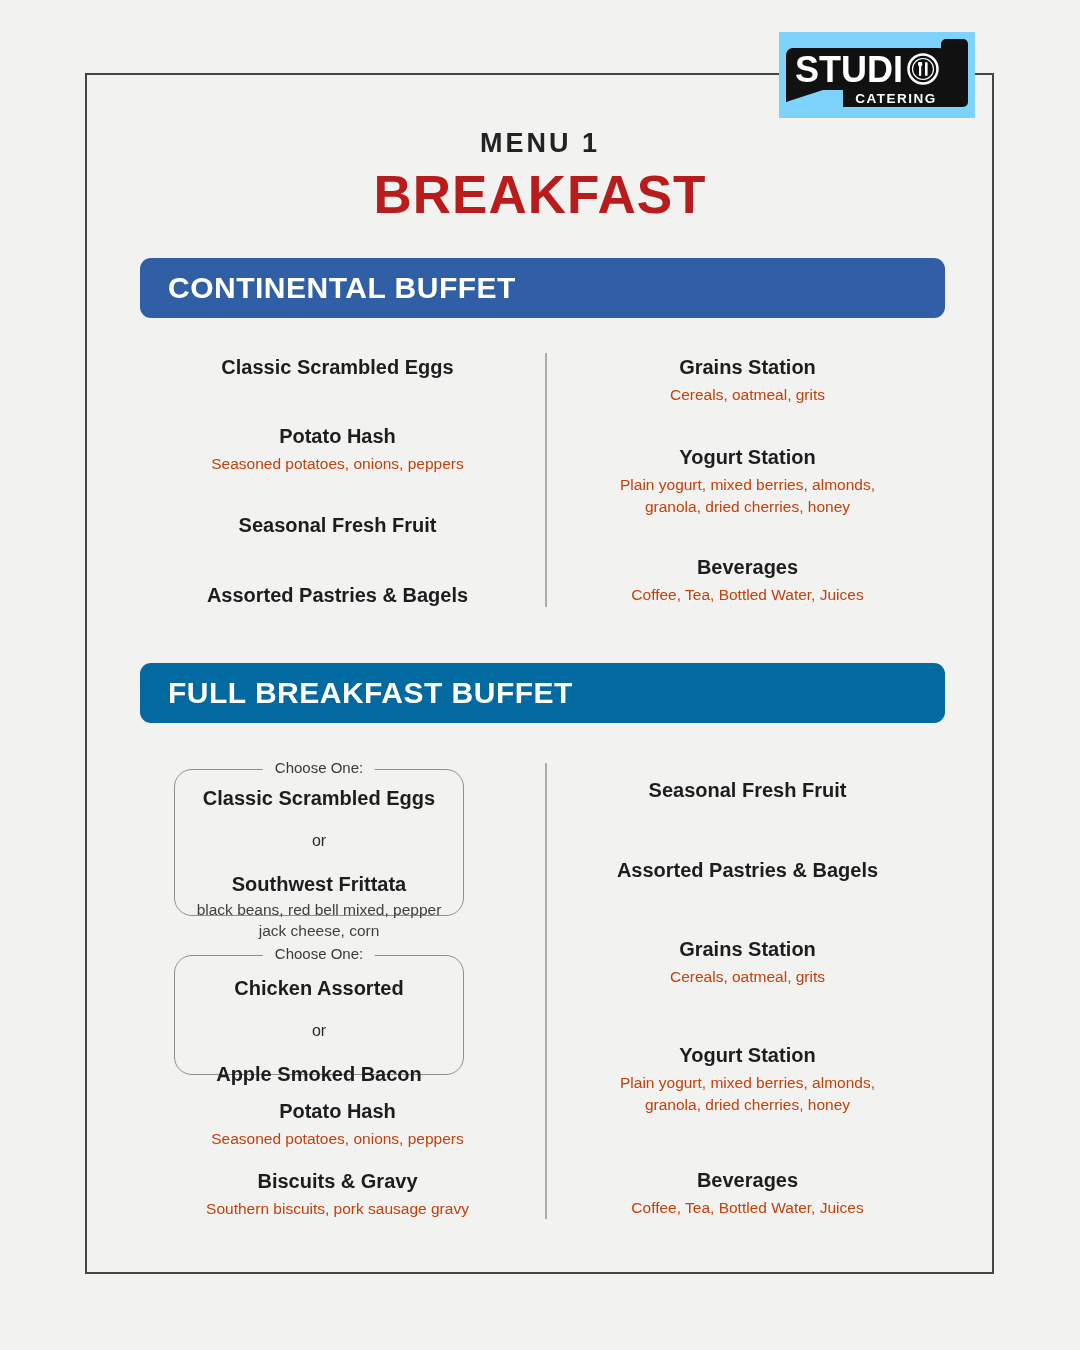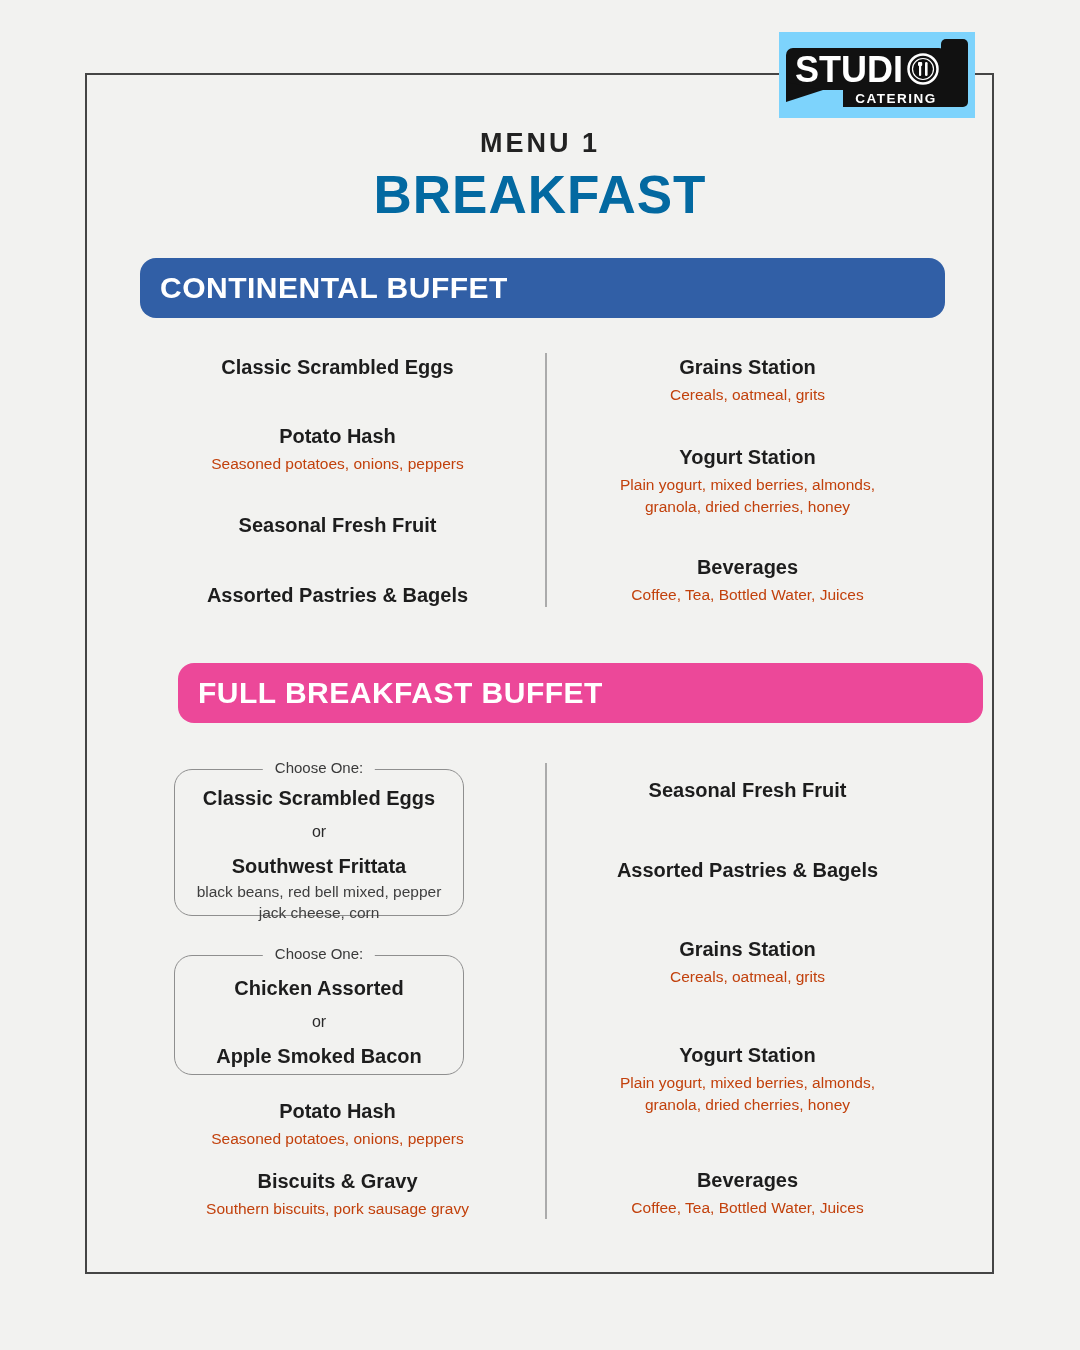--- a/index.html
+++ b/index.html
@@ -10,26 +10,26 @@
   }
   .frame{
     position:absolute;left:85px;top:73px;width:909px;height:1201px;
     border:2px solid #454545;box-sizing:border-box;
   }
   .logo-wrap{
     position:absolute;left:779px;top:32px;background:#7dd3fc;padding:6px;
   }
   .page-title{position:absolute;top:128px;left:0;width:100%;text-align:center;}
   .menu-label{font-size:27px;font-weight:bold;letter-spacing:3px;color:#222;}
-  .big-title{font-size:53px;font-weight:bold;letter-spacing:1px;margin-top:5px;color:#0369a1;}
+  .big-title{font-size:53px;font-weight:bold;letter-spacing:1px;margin-top:5px;color:#b91c1c;}
 
   .banner{
-    position:absolute;left:140px;width:805px;height:60px;border-radius:16px;
+    position:absolute;left:140px;width:805px;height:60px;border-radius:11px;
     color:#fff;font-size:30px;font-weight:bold;line-height:60px;
-    padding-left:20px;box-sizing:border-box;letter-spacing:0.5px;
+    padding-left:28px;box-sizing:border-box;letter-spacing:0.5px;
   }
   #banner-continental{top:258px;}
   #banner-full{top:663px;}
 
   .col{position:absolute;width:375px;}
   #cont-left{left:150px;top:350px;height:265px;}
   #cont-right{left:560px;top:350px;height:265px;}
   #full-left{left:150px;top:760px;height:470px;}
   #full-right{left:560px;top:760px;height:470px;}
 
@@ -47,21 +47,21 @@
     border:1.5px solid #8f8f8f;border-radius:18px;box-sizing:border-box;
     text-align:center;background:transparent;
   }
   #choose-box-1{top:9px;height:147px;padding-top:16px;}
   #choose-box-2{top:195px;height:120px;padding-top:20px;}
   .choose-label{
     position:absolute;top:-11px;left:50%;transform:translateX(-50%);
     background:#f2f2f0;padding:0 12px;font-size:15px;color:#3a3a3a;white-space:nowrap;
   }
   .opt{font-size:20px;font-weight:bold;color:#1d1d1d;line-height:1.2;}
-  .or{font-size:16px;color:#2a2a2a;margin:13px 0;}
+  .or{font-size:16px;color:#2a2a2a;margin:22px 0;}
   .opt-desc{font-size:15.5px;color:#3f3f3f;max-width:258px;margin:4px auto 0;line-height:1.35;}
 </style>
 </head>
 <body>
 
 <div class="frame"></div>
 
 <div class="logo-wrap">
   <svg width="184" height="70" viewBox="0 0 184 70">
     <rect x="1" y="10" width="160" height="42" rx="7" fill="#111"></rect>
@@ -113,21 +113,21 @@
   <div class="item" style="top:95px">
     <div class="name">Yogurt Station</div>
     <div class="desc desc-narrow">Plain yogurt, mixed berries, almonds, granola, dried cherries, honey</div>
   </div>
   <div class="item" style="top:205px">
     <div class="name">Beverages</div>
     <div class="desc">Coffee, Tea, Bottled Water, Juices</div>
   </div>
 </div>
 
-<div class="banner" id="banner-full" style="background: #ec4899; margin-left: 38px;">FULL BREAKFAST BUFFET</div>
+<div class="banner" id="banner-full" style="background: #0369a1;">FULL BREAKFAST BUFFET</div>
 
 <div class="col" id="full-left">
 
   <div class="choose-box" id="choose-box-1">
     <div class="choose-label">Choose One:</div>
     <div class="opt">Classic Scrambled Eggs</div>
     <div class="or">or</div>
     <div class="opt">Southwest Frittata</div>
     <div class="opt-desc">black beans, red bell mixed, pepper jack cheese, corn</div>
   </div>

